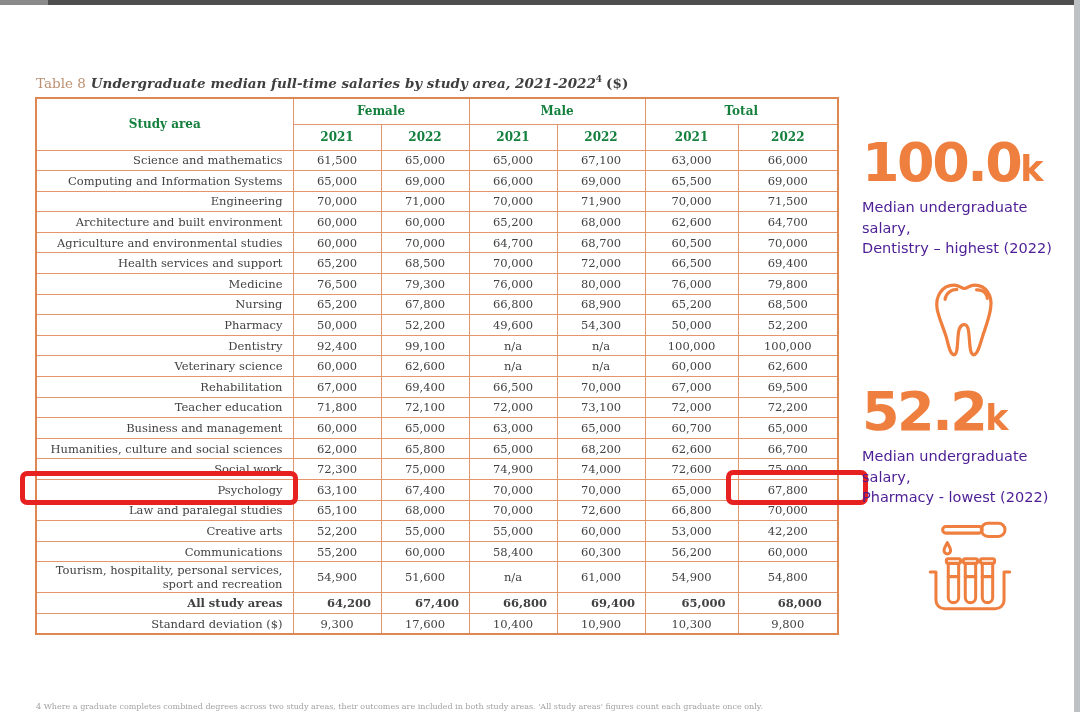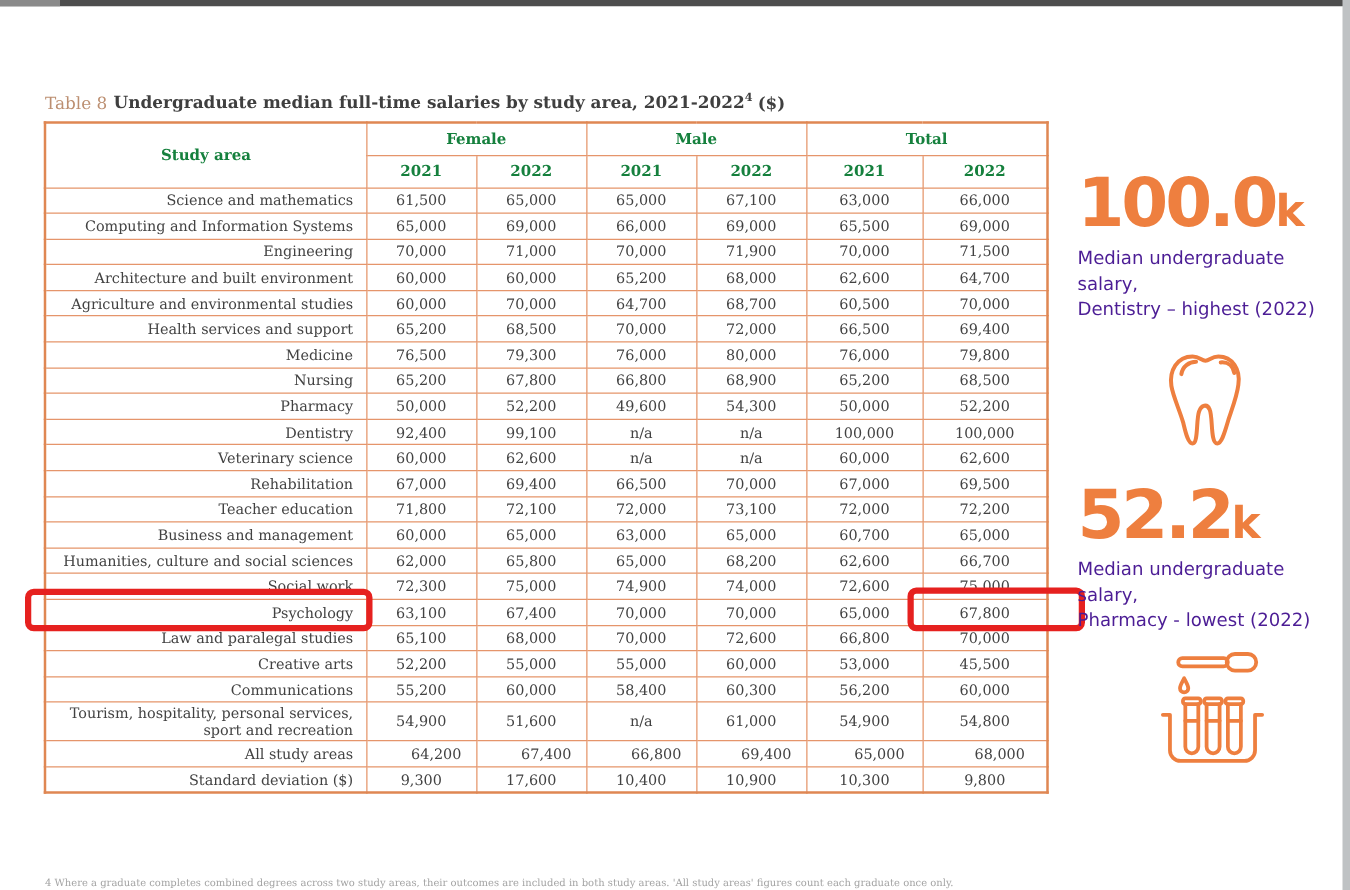--- a/index.html
+++ b/index.html
@@ -10,32 +10,32 @@
     font-family: "DejaVu Serif", serif;
   }
   
   .top-bar { position: absolute; left: 0; top: 0; width: 1080px; height: 5px; background: #4e4e4e; }
   .top-bar-left { position: absolute; left: 0; top: 0; width: 48px; height: 5px; background: #8a8a8a; }
   .right-edge { position: absolute; right: 0; top: 0; width: 6px; height: 712px; background: #bfc2c4; }
 
   
   .table-title { position: absolute; left: 36px; top: 74px; font-size: 13.5px; color: #3f3f3f; white-space: nowrap; }
   .title-label { color: #bc8f71; font-weight: normal; margin-right: 5px; }
-  .title-text { font-weight: bold; }
+  .title-text { font-weight: bold; font-style: italic; }
   .title-sup { font-weight: bold; font-size: 9px; vertical-align: super; }
   .title-suffix { font-weight: bold; margin-left: 4px; }
 
   
   .salary-table { position: absolute; left: 35px; top: 97px; border-collapse: collapse; table-layout: fixed; width: 802px; color: #424242; }
   .salary-table th, .salary-table td { border: 1px solid #e5956b; }
   .salary-table { border: 2px solid #df8753; }
   .salary-table thead th { font-size: 12px; font-weight: bold; height: 26px; text-align: center; color: #15803d; }
   .salary-table tbody td { font-size: 11.5px; height: 20.6px; padding: 1px 6px; text-align: center; }
   .salary-table tbody td.area { text-align: right; padding-left: 9px; padding-right: 10px; }
-  .salary-table tbody tr.bold-row td { font-weight: normal; padding-left: 30px; }
+  .salary-table tbody tr.bold-row td { font-weight: bold; padding-left: 30px; }
 
   
   .note { position: absolute; left: 37px; top: 666px; font-size: 9.5px; color: #55504b; }
   .footnote { position: absolute; left: 36px; top: 702px; width: 1010px; font-size: 8px; color: #a3a3a3; white-space: nowrap; overflow: hidden; }
 
   
   .red-box { position: absolute; border: 5px solid #e6211f; border-radius: 7px; background: transparent; }
   .red-box-row  { left: 20px;  top: 471px; width: 278px; height: 34px; }
   .red-box-cell { left: 726px; top: 470px; width: 142px; height: 35px; }
 
@@ -253,21 +253,21 @@
           <td>66,800</td>
           <td>70,000</td>
         </tr>
         <tr>
           <td class="area">Creative arts</td>
           <td>52,200</td>
           <td>55,000</td>
           <td>55,000</td>
           <td>60,000</td>
           <td>53,000</td>
-          <td>45,500</td>
+          <td>42,200</td>
         </tr>
         <tr>
           <td class="area">Communications</td>
           <td>55,200</td>
           <td>60,000</td>
           <td>58,400</td>
           <td>60,300</td>
           <td>56,200</td>
           <td>60,000</td>
         </tr>

